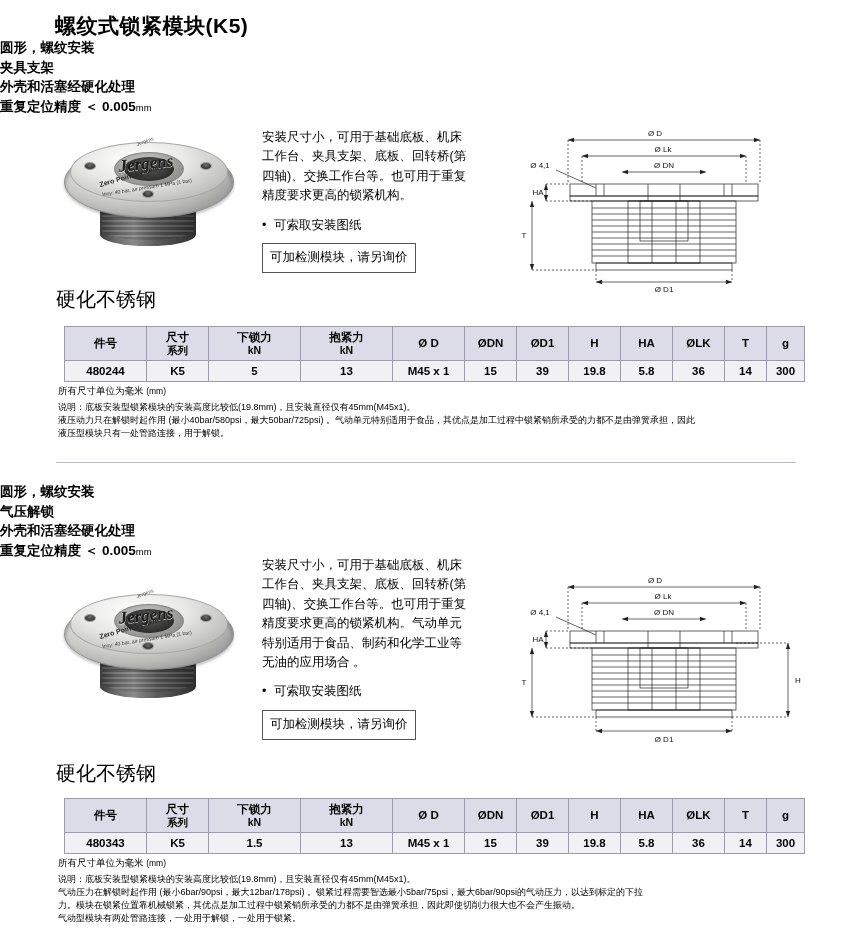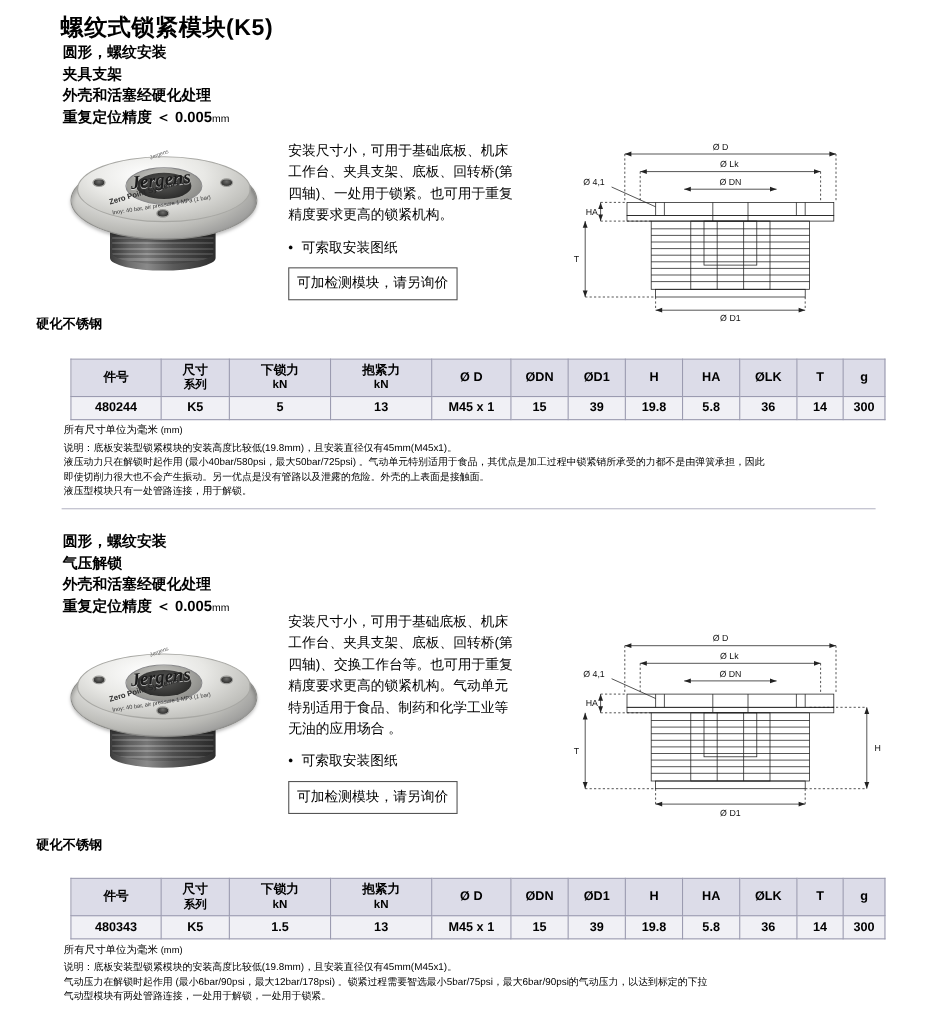--- a/index.html
+++ b/index.html
@@ -20,21 +20,20 @@
     font-size: 21px;
     font-weight: bold;
     letter-spacing: 0.5px;
     margin: 0;
     padding: 14px 0 0 55px;
     line-height: 1.15;
   }
   .sub-line {
     font-size: 13.5px;
     font-weight: bold;
-    padding-left: 57px;
     line-height: 1.45;
     margin: 0;
   }
   .sub-line .unit { font-size: 9.5px; font-weight: normal; }
 
   .photo-wrap {
     position: absolute;
     left: 56px;
     width: 190px;
     height: 140px;
@@ -169,23 +168,23 @@
     padding: 4px 7px 5px 7px;
     font-size: 12.5px;
     background: #fff;
   }
 
   
   .drawing { position: absolute; }
 
   
   .steel-head {
-    font-size: 12px;
-    font-weight: bold;
-    padding-left: 33px;
+    font-size: 20px;
+    font-weight: normal;
+    padding-left: 56px;
   }
 
   
   .tbl-wrap { position: absolute; left: 64px; width: 644px; }
   table.spec {
     border-collapse: collapse;
     width: 740px;
     font-size: 11px;
     table-layout: fixed;
   }
@@ -259,21 +258,21 @@
       <div class="pc-center-ring"></div>
       <div class="pc-bore"></div>
       <div class="pc-logo">Jergens</div>
       <div class="pc-logo2">Zero Point Systems</div>
       <div class="pc-logo3">lnoy: 40 bar, air pressure 1 MPa (1 bar)</div>
       <div class="pc-tag">Jergens</div>
     </div>
   </div>
 
   <div class="desc" style="top:128px;">
-    <p>安装尺寸小，可用于基础底板、机床工作台、夹具支架、底板、回转桥(第四轴)、一处用于锁紧。也可用于重复精度要求更高的锁紧机构。</p>
+    <p>安装尺寸小，可用于基础底板、机床工作台、夹具支架、底板、回转桥(第四轴)、交换工作台等。也可用于重复精度要求更高的锁紧机构。</p>
     <div class="bullet">可索取安装图纸</div>
     <div class="note-box">可加检测模块，请另询价</div>
   </div>
 
   <div class="drawing" style="left:500px; top:118px;">
     <svg width="330" height="175" viewBox="0 0 330 175">
       <g stroke="#222" fill="none" stroke-width="0.7">
 
         <line x1="68" y1="22" x2="260" y2="22"></line>
         <path d="M68,22 l6,-2.2 v4.4 z" fill="#222" stroke="none"></path>
@@ -406,21 +405,20 @@
     </table>
   </div>
 
   <div style="position:absolute; top:381px; left:0;" class="unit-note">
     <span>所有尺寸单位为毫米</span> <span class="mm">(mm)</span>
   </div>
 
   <div class="footnote" style="top:401px;">
     <p>说明：底板安装型锁紧模块的安装高度比较低(19.8mm)，且安装直径仅有45mm(M45x1)。</p>
     <p>液压动力只在解锁时起作用 (最小40bar/580psi，最大50bar/725psi) 。气动单元特别适用于食品，其优点是加工过程中锁紧销所承受的力都不是由弹簧承担，因此</p>
-    <p>即使切削力很大也不会产生振动。另一优点是没有管路以及泄露的危险。外壳的上表面是接触面。</p>
     <p>液压型模块只有一处管路连接，用于解锁。</p>
   </div>
 
   <div class="divider" style="top:462px;"></div>
 
   <div style="position:absolute; top:482px; left:0; width:850px;">
     <div class="sub-line">圆形，螺纹安装</div>
     <div class="sub-line">气压解锁</div>
     <div class="sub-line">外壳和活塞经硬化处理</div>
     <div class="sub-line">
@@ -583,16 +581,17 @@
     </table>
   </div>
 
   <div style="position:absolute; top:853px; left:0;" class="unit-note">
     <span>所有尺寸单位为毫米</span> <span class="mm">(mm)</span>
   </div>
 
   <div class="footnote" style="top:873px;">
     <p>说明：底板安装型锁紧模块的安装高度比较低(19.8mm)，且安装直径仅有45mm(M45x1)。</p>
     <p>气动压力在解锁时起作用 (最小6bar/90psi，最大12bar/178psi) 。锁紧过程需要智选最小5bar/75psi，最大6bar/90psi的气动压力，以达到标定的下拉</p>
+    <p>力。模块在锁紧位置靠机械锁紧，其优点是加工过程中锁紧销所承受的力都不是由弹簧承担，因此即使切削力很大也不会产生振动。</p>
     <p>气动型模块有两处管路连接，一处用于解锁，一处用于锁紧。</p>
   </div>
 
 </div>
 
 </body></html>

